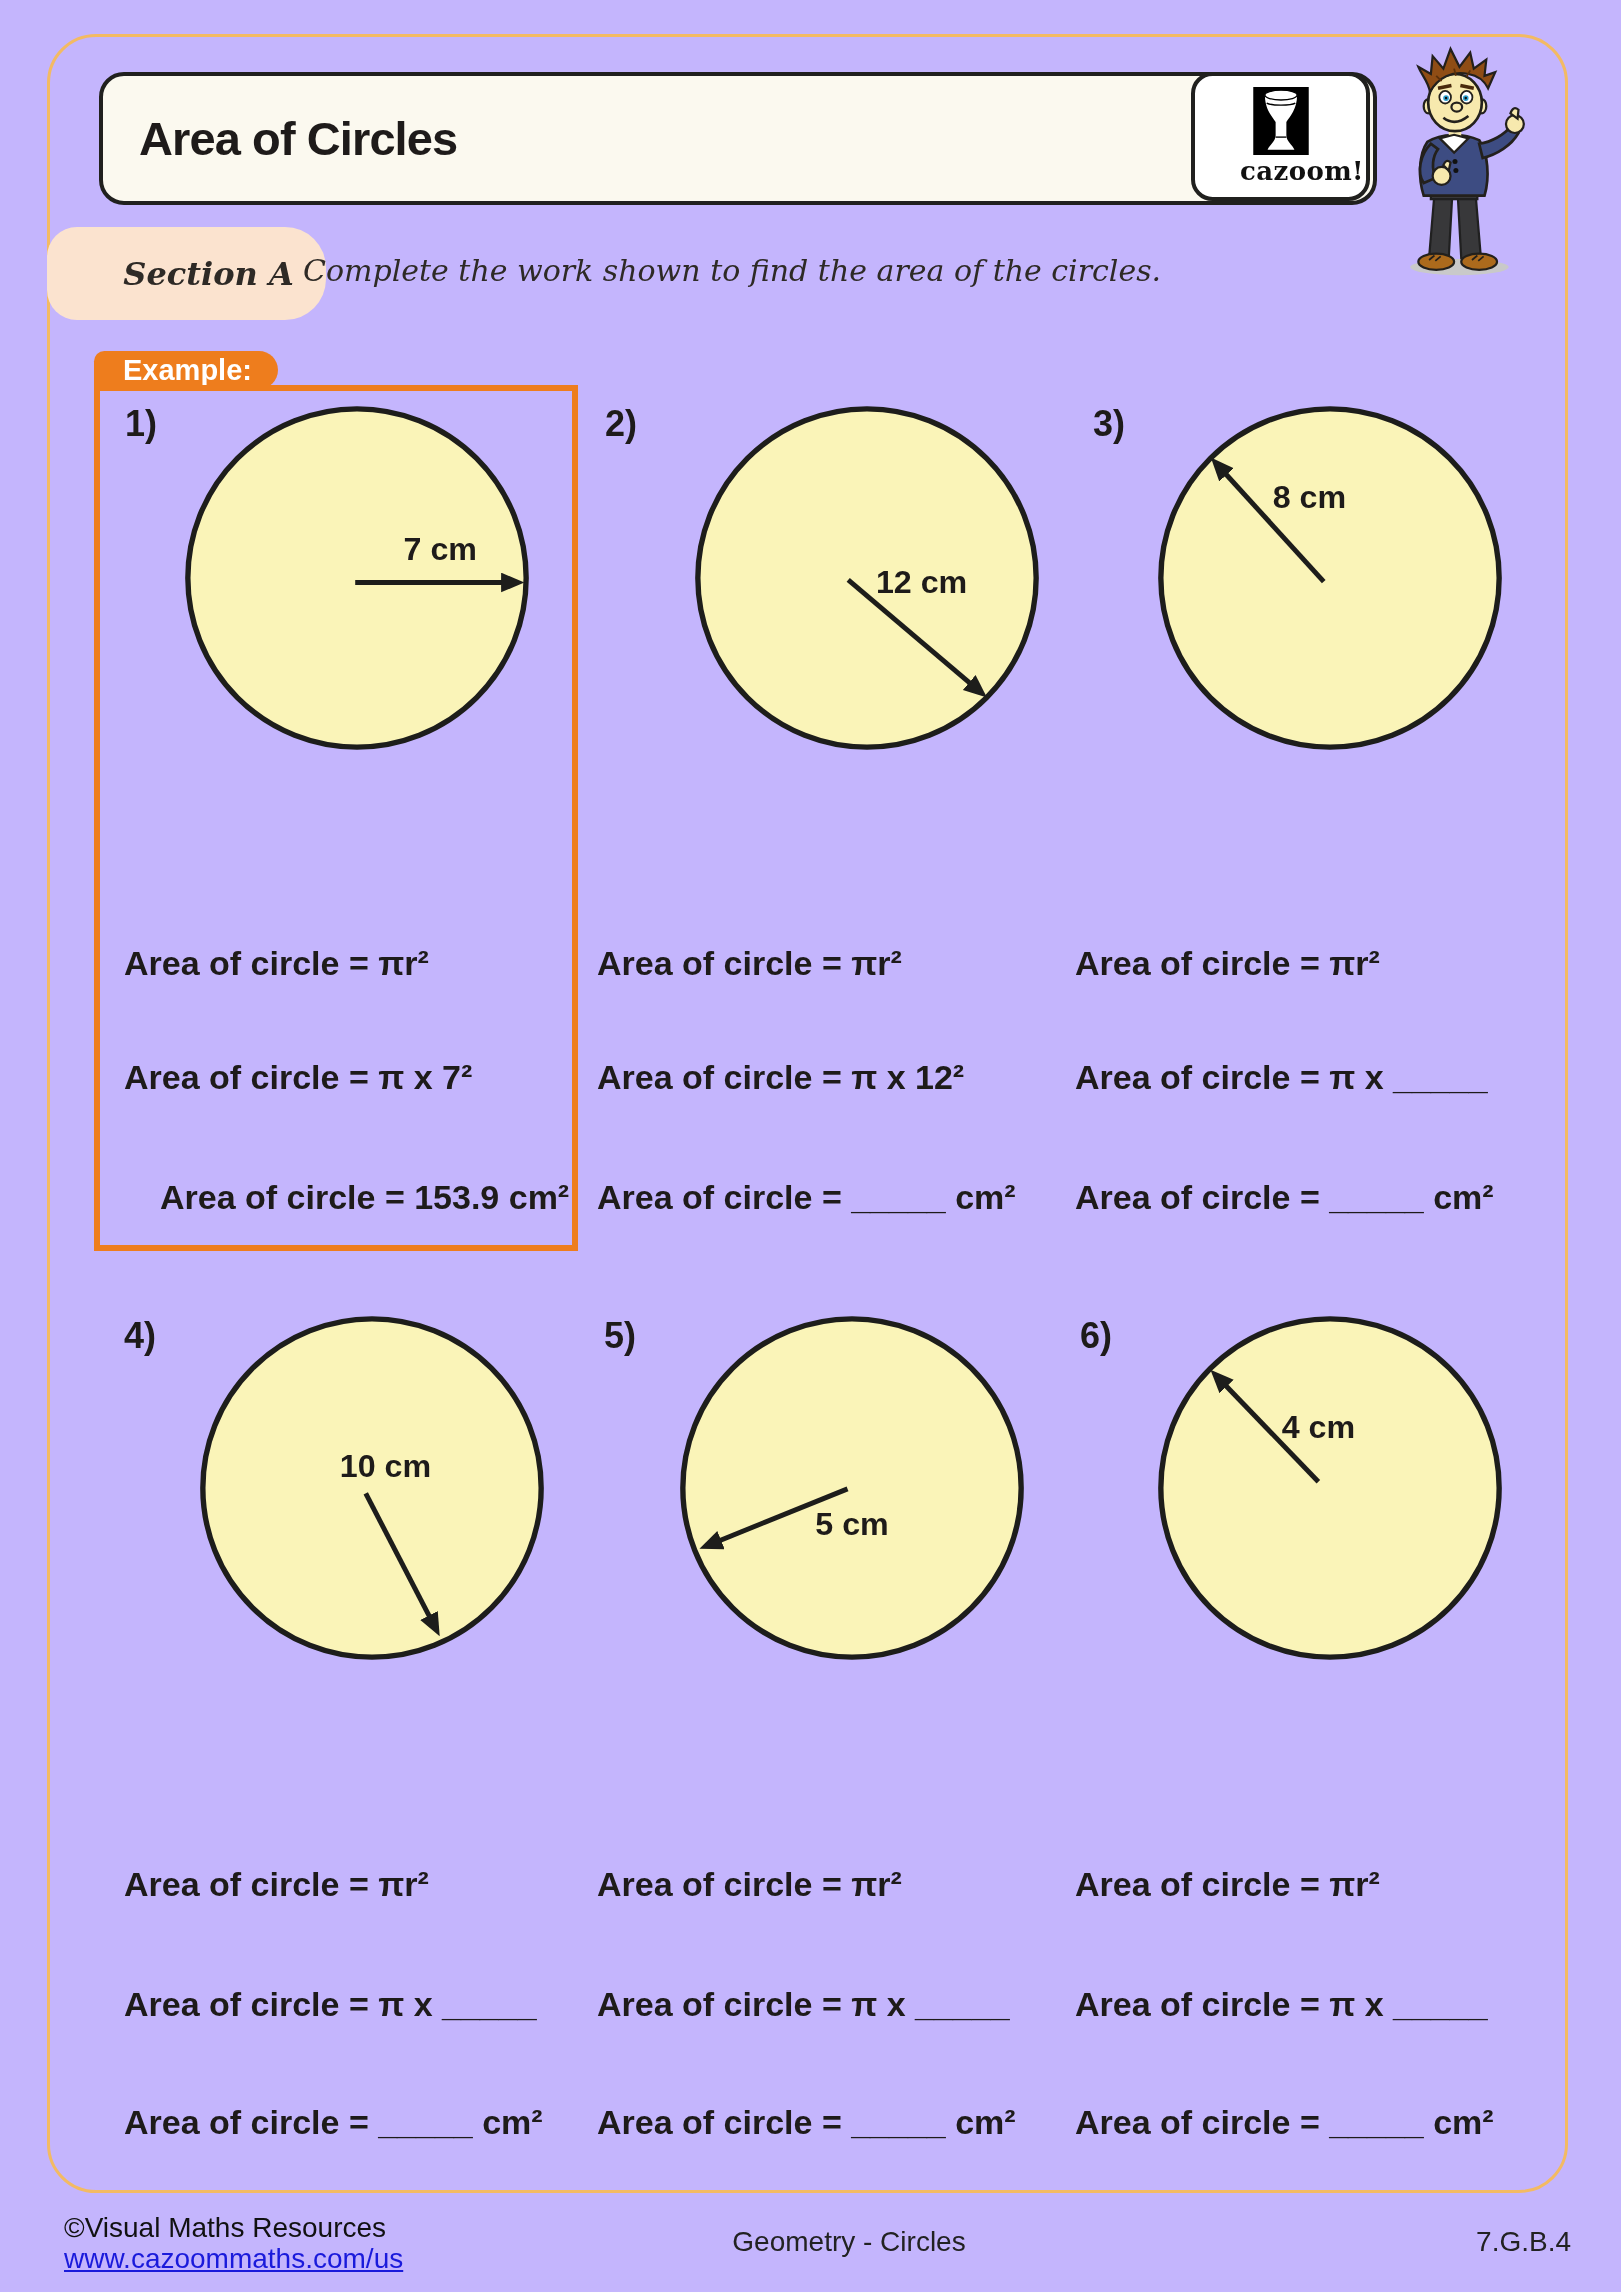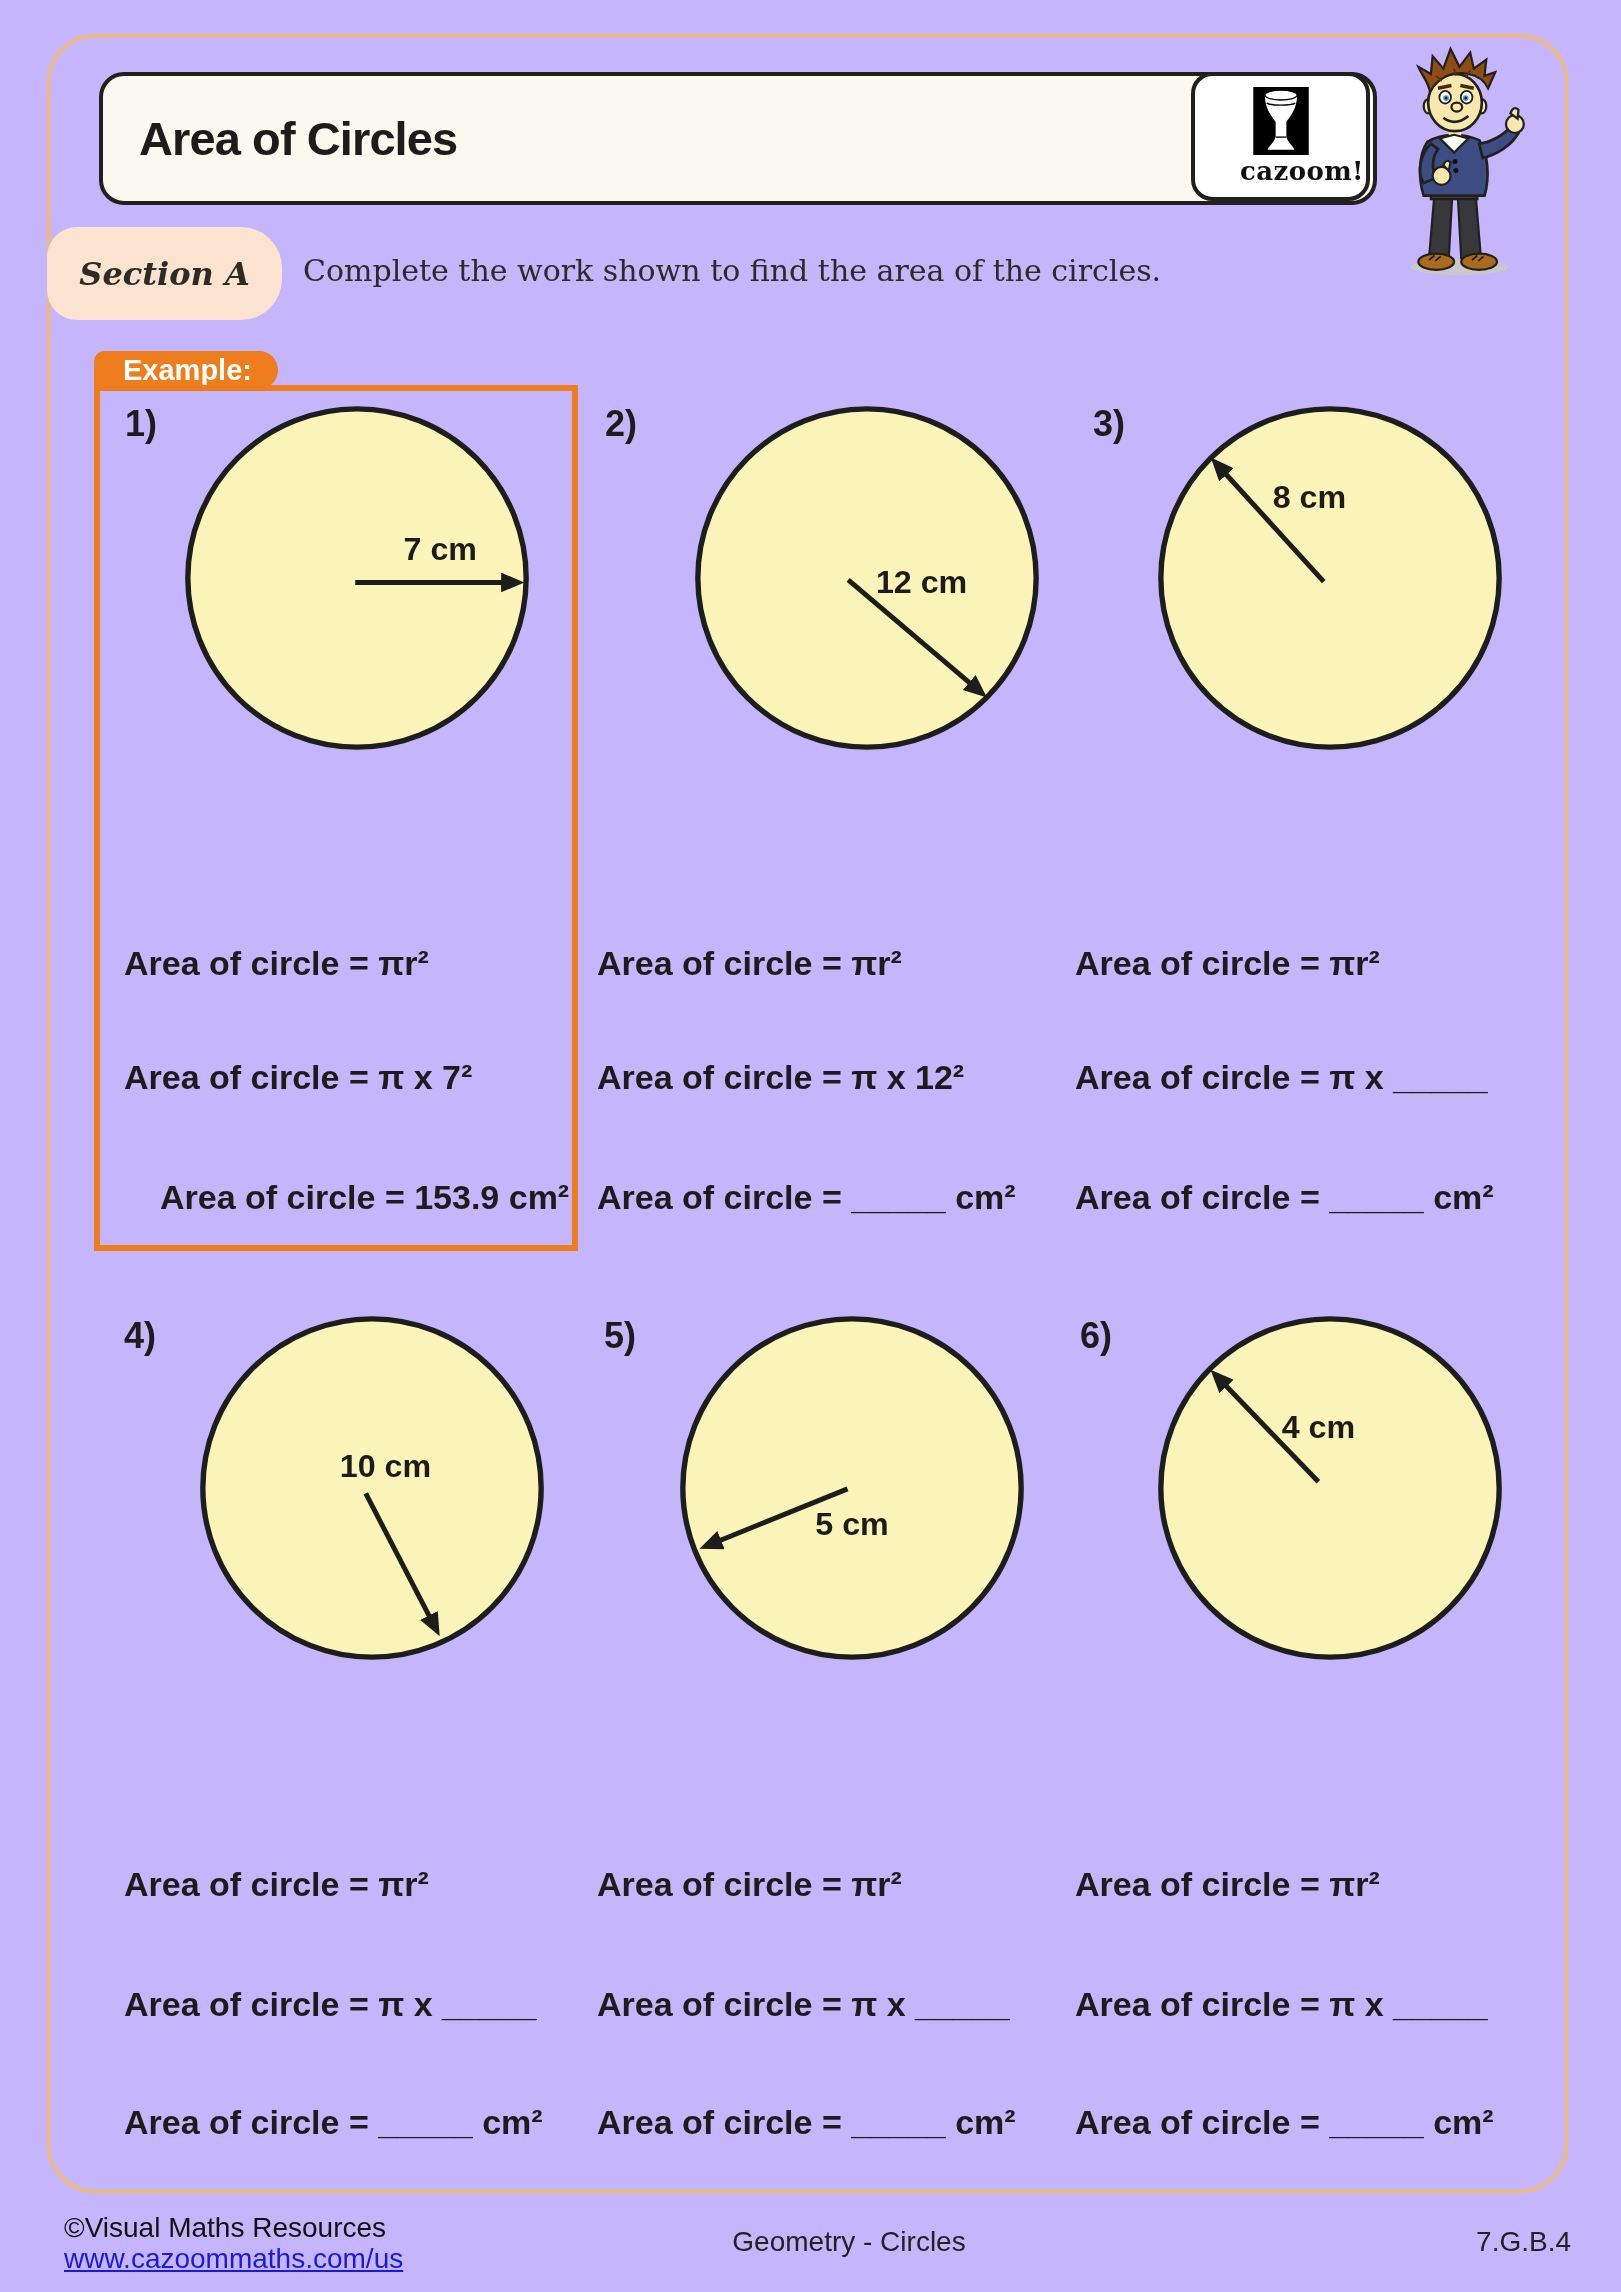--- a/index.html
+++ b/index.html
@@ -32,28 +32,28 @@
     position:absolute;left:1191px;top:72px;width:179px;height:129px;
     background:#fff;border:4.5px solid #20201E;border-radius:21.5px;box-sizing:border-box;
     display:flex;flex-direction:column;align-items:center;justify-content:center;
   }
   .logo-text{
     font-family:"DejaVu Serif",serif;font-weight:bold;font-size:26px;color:#111;margin-top:0.9px;letter-spacing:0.4px;margin-left:43px;
   }
   .section-badge{
     position:absolute;left:47px;top:227px;width:235px;height:93px;
     background:var(--sectionBg);border-radius:30px 41px 41px 30px;
-    display:flex;align-items:center;justify-content:center;
+    display:flex;align-items:center;justify-content:center;padding-left:44px;
   }
   .section-label{
     font-family:"DejaVu Serif",serif;font-style:italic;font-weight:bold;font-size:32px;color:#2E2A26;
   }
   .instruction{
     position:absolute;left:303px;top:253px;
-    font-family:"DejaVu Serif",serif;font-size:30px;color:#2E2A26;white-space:nowrap;
+    font-family:"DejaVu Serif",serif;font-style:italic;font-size:30px;color:#2E2A26;white-space:nowrap;
   }
   .example-tab{
     position:absolute;left:94px;top:351px;width:184px;height:38px;
     background:var(--accent);border-radius:10.7px 19.7px 19.7px 0;
     color:#fff;font-weight:bold;font-size:29px;line-height:38px;padding-left:29px;box-sizing:border-box;
   }
   .example-box{
     position:absolute;left:94px;top:385px;width:484px;height:866px;
     border:6.3px solid var(--accent);box-sizing:border-box;background:transparent;
   }

